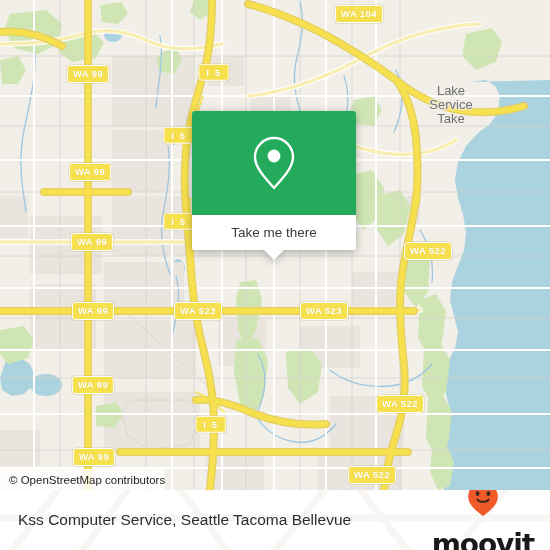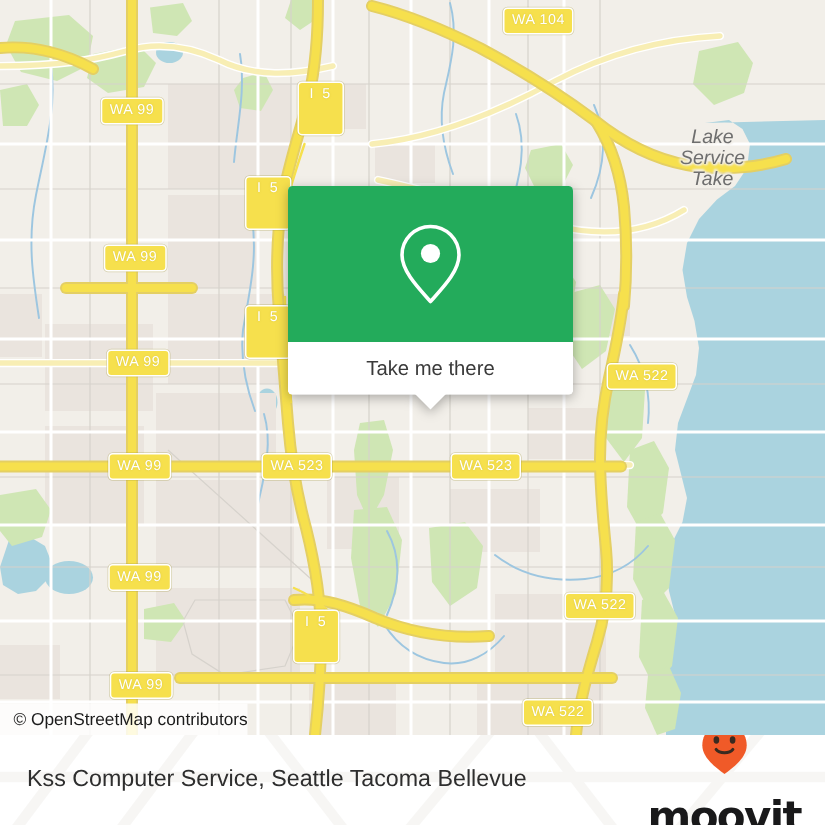--- a/index.html
+++ b/index.html
@@ -34,30 +34,30 @@
 
   
   .shield {
     position: absolute;
     transform: translate(-50%, -50%);
     background: #f6e04d;
     border: 1.5px solid #ffffff;
     border-radius: 3px;
     color: #ffffff;
     font-family: "Liberation Sans", sans-serif;
-    font-weight: normal;
+    font-weight: bold;
     font-size: 9.5px;
     letter-spacing: 0.4px;
     line-height: 1;
     padding: 3px 5px 3.5px 5px;
     white-space: nowrap;
     box-shadow: 0 0 0 0.5px rgba(160,150,60,0.35);
     text-shadow: 0 0 1px rgba(180,165,40,0.5);
   }
-  .shield.interstate { padding: 3px 7px 21px 7px; letter-spacing: 1.6px; }
+  .shield.interstate { padding: 3px 7px 2px 7px; letter-spacing: 1.6px; }
 
   
   .place-label {
     position: absolute;
     transform: translate(-50%, -50%);
     text-align: center;
     color: #6e6e6e;
     font-family: "Liberation Sans", sans-serif;
     font-size: 13px;
     line-height: 14px;
@@ -66,22 +66,22 @@
        0  1px 1.5px #f2efe9, 0 -1px 1.5px #f2efe9,
        1px 1px 1.5px #f2efe9, -1px -1px 1.5px #f2efe9;
     white-space: nowrap;
     pointer-events: none;
   }
 
   
   #popup {
     position: absolute;
     left: 192px;
-    top: 124px;
-    width: 190px;
+    top: 111px;
+    width: 164px;
     filter: drop-shadow(0 2px 4px rgba(0,0,0,0.30));
   }
   #popup-body {
     background: #ffffff;
     border-radius: 3px;
     overflow: hidden;
   }
   #popup-image {
     height: 104px;
     background: #23ab5b;
@@ -365,21 +365,21 @@
 
         <g stroke="#f6e04d" stroke-width="1.6" fill="none" stroke-linecap="round">
           <path d="M198,96 C192,114 186,132 183,150"></path>
           <path d="M203,96 C197,114 191,132 188,150"></path>
           <path d="M190,198 C190,222 192,246 194,268"></path>
           <path d="M196,392 C206,396 216,404 224,412"></path>
         </g>
       </g>
     </svg>
 
-    <div class="place-label" style="left:475px; top:105px;font-style:italic;">
+    <div class="place-label" style="left:451px; top:105px;">
       <div>Lake</div>
       <div>Service</div>
       <div>Take</div>
     </div>
 
     <div id="shield-layer">
         <div class="shield" style="left: 359px; top: 14px;">WA 104</div>
         <div class="shield" style="left: 88px; top: 74px;">WA 99</div>
         <div class="shield interstate" style="left: 214px; top: 72px;">I 5</div>
         <div class="shield interstate" style="left: 179px; top: 135px;">I 5</div>

